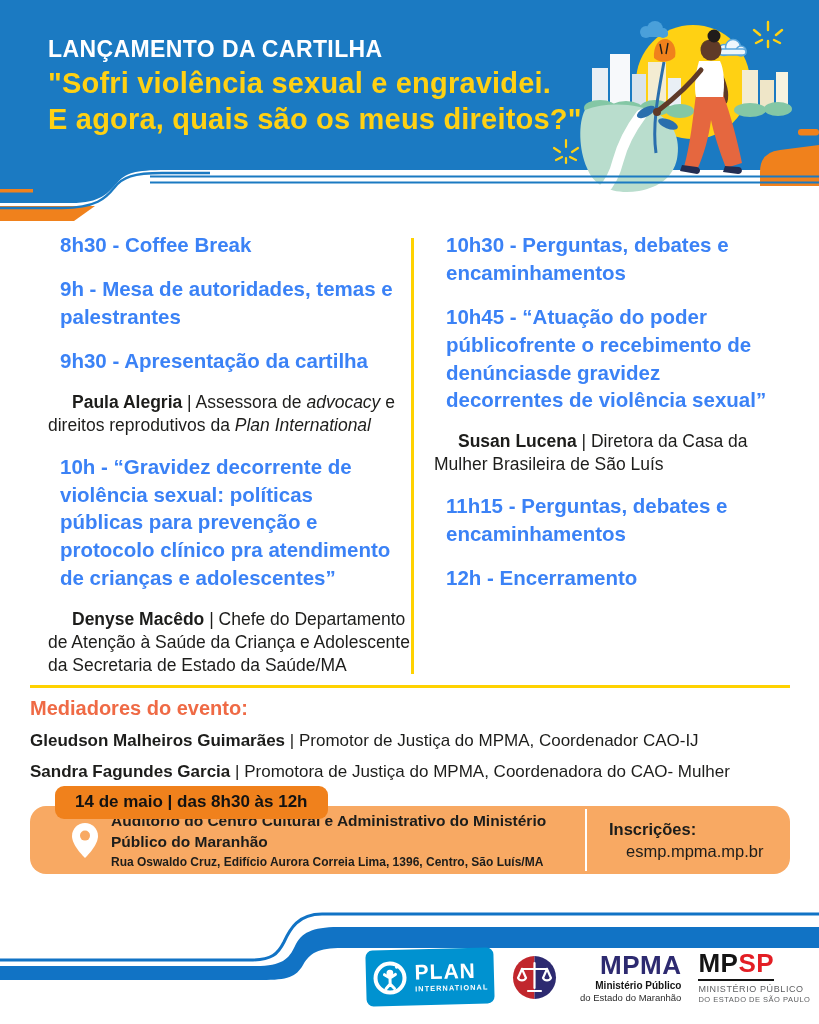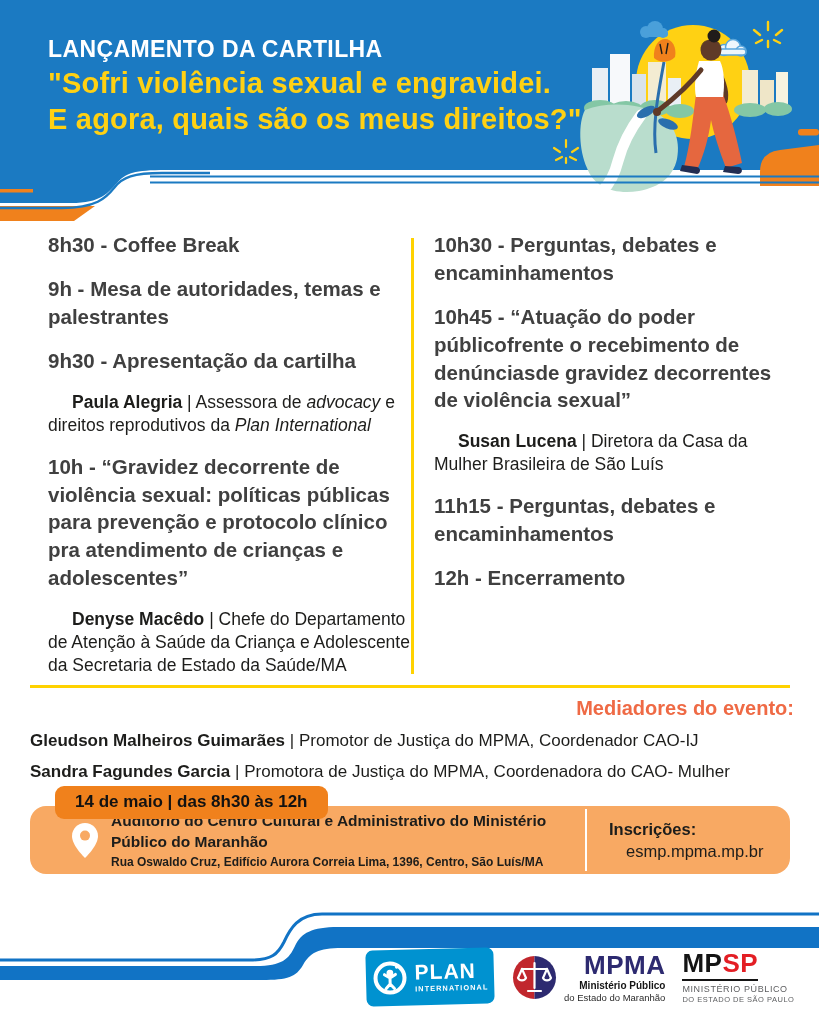--- a/index.html
+++ b/index.html
@@ -15,29 +15,29 @@
     color:#ffffff;letter-spacing:.4px;
   }
   .hdr-title{
     position:absolute;left:48px;top:66px;width:560px;font-size:29px;font-weight:700;
     color:#ffd113;line-height:1.24;letter-spacing:.2px;
   }
   
   .col{position:absolute;top:231px;width:362px;}
   .col-left{left:48px;}
   .col-right{left:434px;width:358px;}
-  .slot{color:#404040;font-weight:700;font-size:20.5px;line-height:1.36;margin:0 0 16px;}
+  .slot{color:#3b82f6;font-weight:700;font-size:20.5px;line-height:1.36;margin:0 12px 16px;}
   .speaker{font-size:17.5px;line-height:1.32;margin:0 0 16px;color:#1d1d1b;}
   .speaker .nm{font-weight:700;margin-left:24px;}
   .speaker .it{font-style:italic;}
   .v-divider{position:absolute;left:411px;top:238px;width:3px;height:436px;background:#ffd200;}
   .h-divider{position:absolute;left:30px;top:685px;width:760px;height:3px;background:#ffd200;}
   
   .mediators{position:absolute;left:30px;top:697px;width:764px;}
-  .med-heading{color:#ef6a45;font-weight:700;font-size:20px;margin:0 0 9px;text-align:right;}
+  .med-heading{color:#ef6a45;font-weight:700;font-size:20px;margin:0 0 9px;}
   .med-line{font-size:17px;line-height:1.45;margin:0 0 6px;}
   .med-line .nm{font-weight:700;}
   
   .date-badge{
     position:absolute;left:55px;top:786px;z-index:3;background:#f0811c;border-radius:9px;
     padding:6px 20px 7px;font-size:17px;font-weight:700;color:#121212;
   }
   .venue-panel{
     position:absolute;left:30px;top:806px;width:760px;height:68px;background:#f8a963;
     border-radius:16px;display:flex;align-items:center;z-index:2;
@@ -52,21 +52,21 @@
   
   .ftr-art{position:absolute;left:0;top:900px;width:819px;height:124px;}
   .logo-row{position:absolute;left:366px;top:949px;display:flex;align-items:center;gap:17px;z-index:2;}
   .plan-logo{
     background:#0092d0;border-radius:7px;width:128px;height:56px;display:flex;
     align-items:center;justify-content:center;gap:7px;transform:rotate(-1.5deg);
   }
   .plan-text{display:flex;flex-direction:column;line-height:1;}
   .plan-name{color:#fff;font-weight:700;font-size:21px;letter-spacing:1px;}
   .plan-sub{color:#fff;font-weight:700;font-size:7.3px;letter-spacing:1.1px;margin-top:3px;}
-  .mpma-logo{display:flex;align-items:center;gap:6px;}
+  .mpma-logo{display:flex;align-items:center;gap:22px;}
   .mpma-text{display:flex;flex-direction:column;align-items:flex-end;line-height:1;}
   .mpma-acronym{color:#2d2a70;font-weight:700;font-size:26px;letter-spacing:.5px;}
   .mpma-l1{font-size:10px;font-weight:700;color:#141414;margin-top:3px;}
   .mpma-l2{font-size:9.5px;color:#2b2b2b;margin-top:2px;}
   .mpsp-logo{display:flex;flex-direction:column;line-height:1;}
   .mpsp-acronym{font-weight:700;font-size:26px;letter-spacing:.5px;color:#141414;}
   .mpsp-acronym .sp{color:#e31e24;}
   .mpsp-rule{height:2px;background:#141414;margin:3px 0 4px;width:76px;}
   .mpsp-l1{font-size:9px;color:#5d5e60;letter-spacing:.6px;}
   .mpsp-l2{font-size:7.5px;color:#5d5e60;letter-spacing:.5px;margin-top:2px;}

